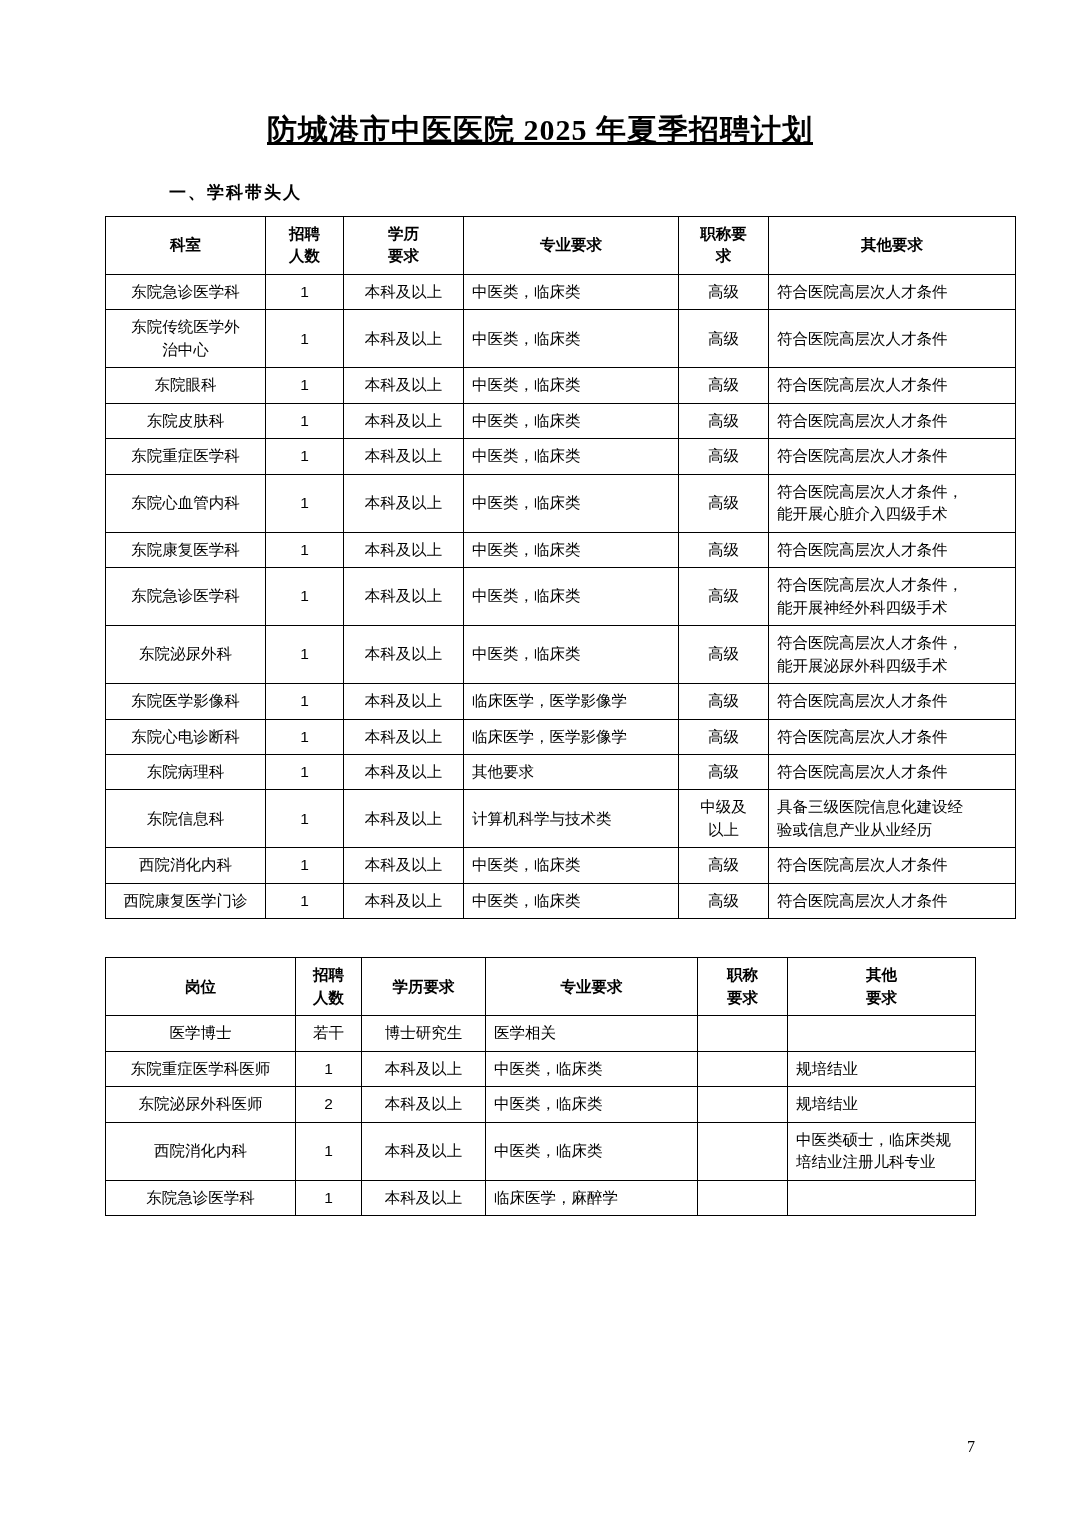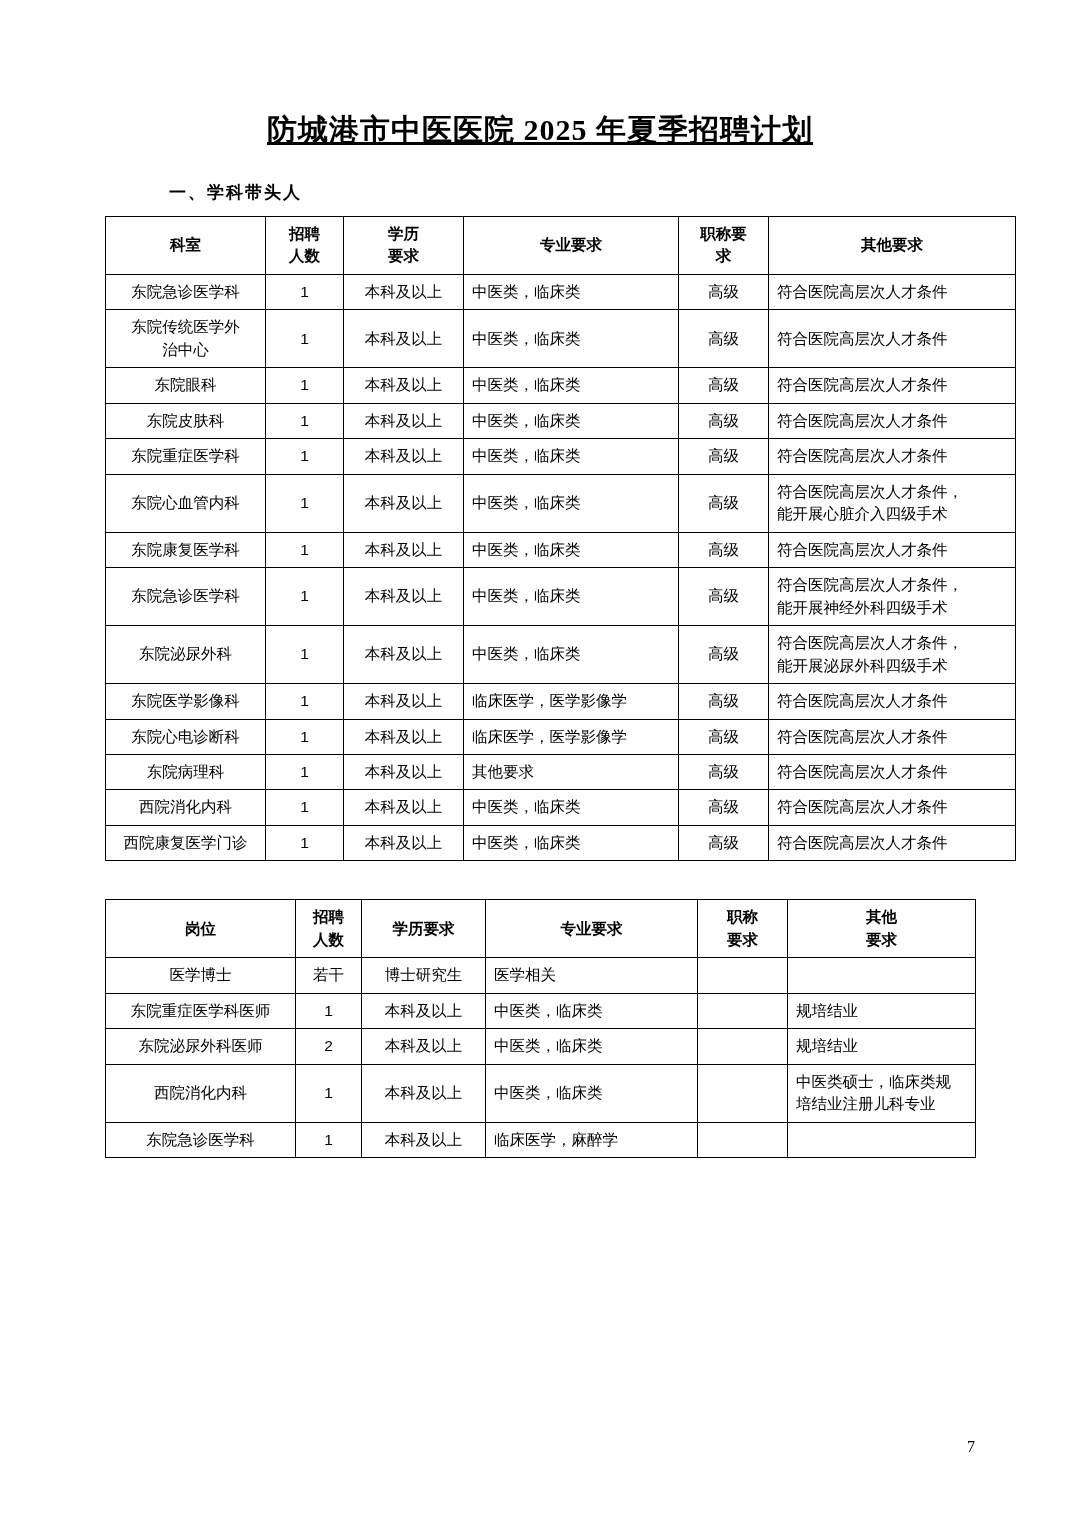--- a/index.html
+++ b/index.html
@@ -207,20 +207,30 @@
       </tr>
       <tr>
         <td class="c-center nowrap-cell">东院病理科</td>
         <td class="c-center nowrap-cell">1</td>
         <td class="c-center nowrap-cell">本科及以上</td>
         <td class="c-left nowrap-cell">其他要求</td>
         <td class="c-center nowrap-cell">高级</td>
         <td class="c-left nowrap-cell">符合医院高层次人才条件</td>
       </tr>
       <tr>
+        <td class="c-center nowrap-cell">东院信息科</td>
+        <td class="c-center nowrap-cell">1</td>
+        <td class="c-center nowrap-cell">本科及以上</td>
+        <td class="c-left nowrap-cell">计算机科学与技术类</td>
+        <td class="c-center nowrap-cell">中级及
+以上</td>
+        <td class="c-left nowrap-cell">具备三级医院信息化建设经
+验或信息产业从业经历</td>
+      </tr>
+      <tr>
         <td class="c-center nowrap-cell">西院消化内科</td>
         <td class="c-center nowrap-cell">1</td>
         <td class="c-center nowrap-cell">本科及以上</td>
         <td class="c-left nowrap-cell">中医类，临床类</td>
         <td class="c-center nowrap-cell">高级</td>
         <td class="c-left nowrap-cell">符合医院高层次人才条件</td>
       </tr>
       <tr>
         <td class="c-center nowrap-cell">西院康复医学门诊</td>
         <td class="c-center nowrap-cell">1</td>

